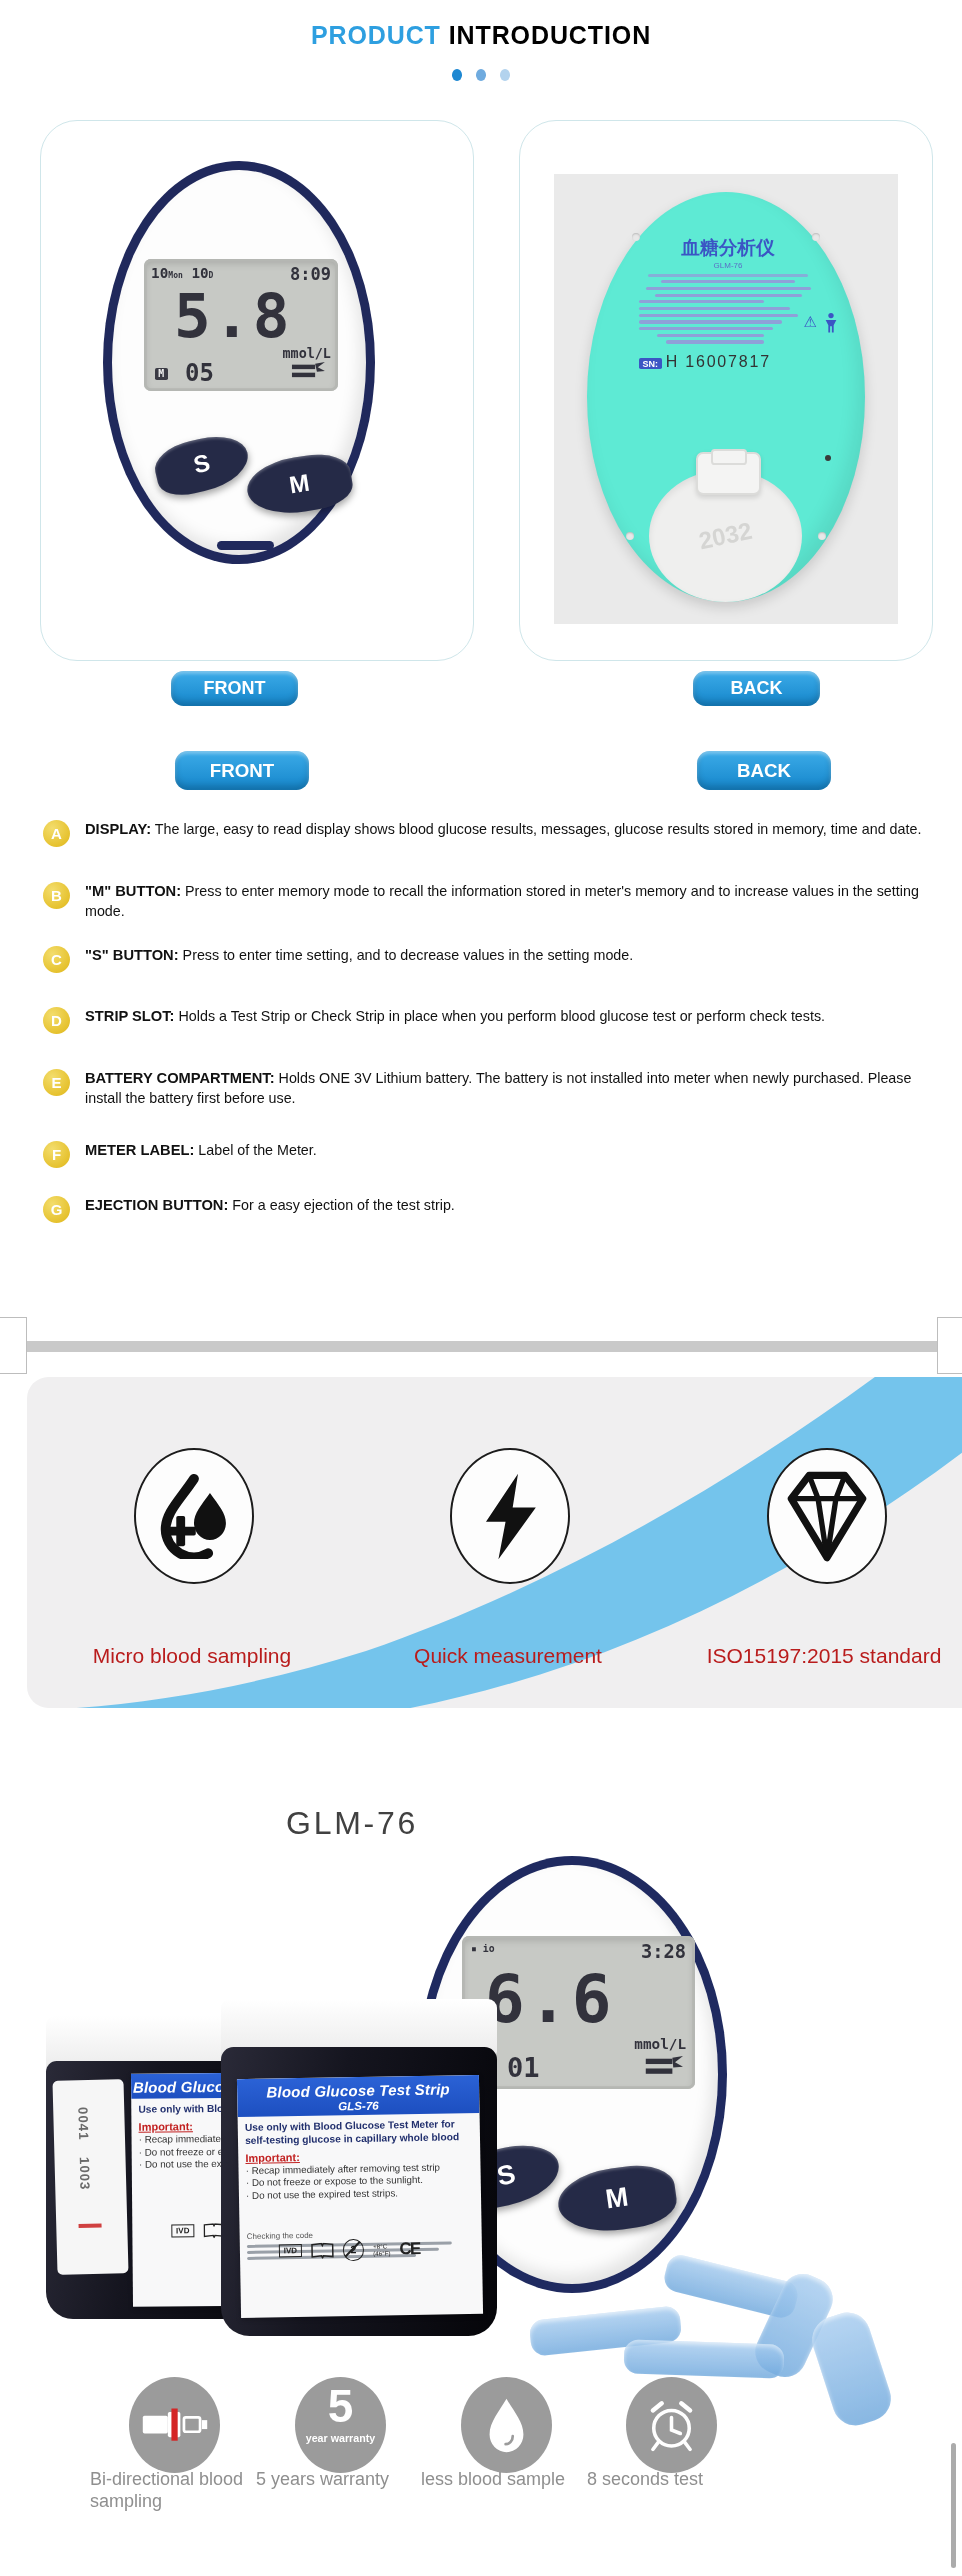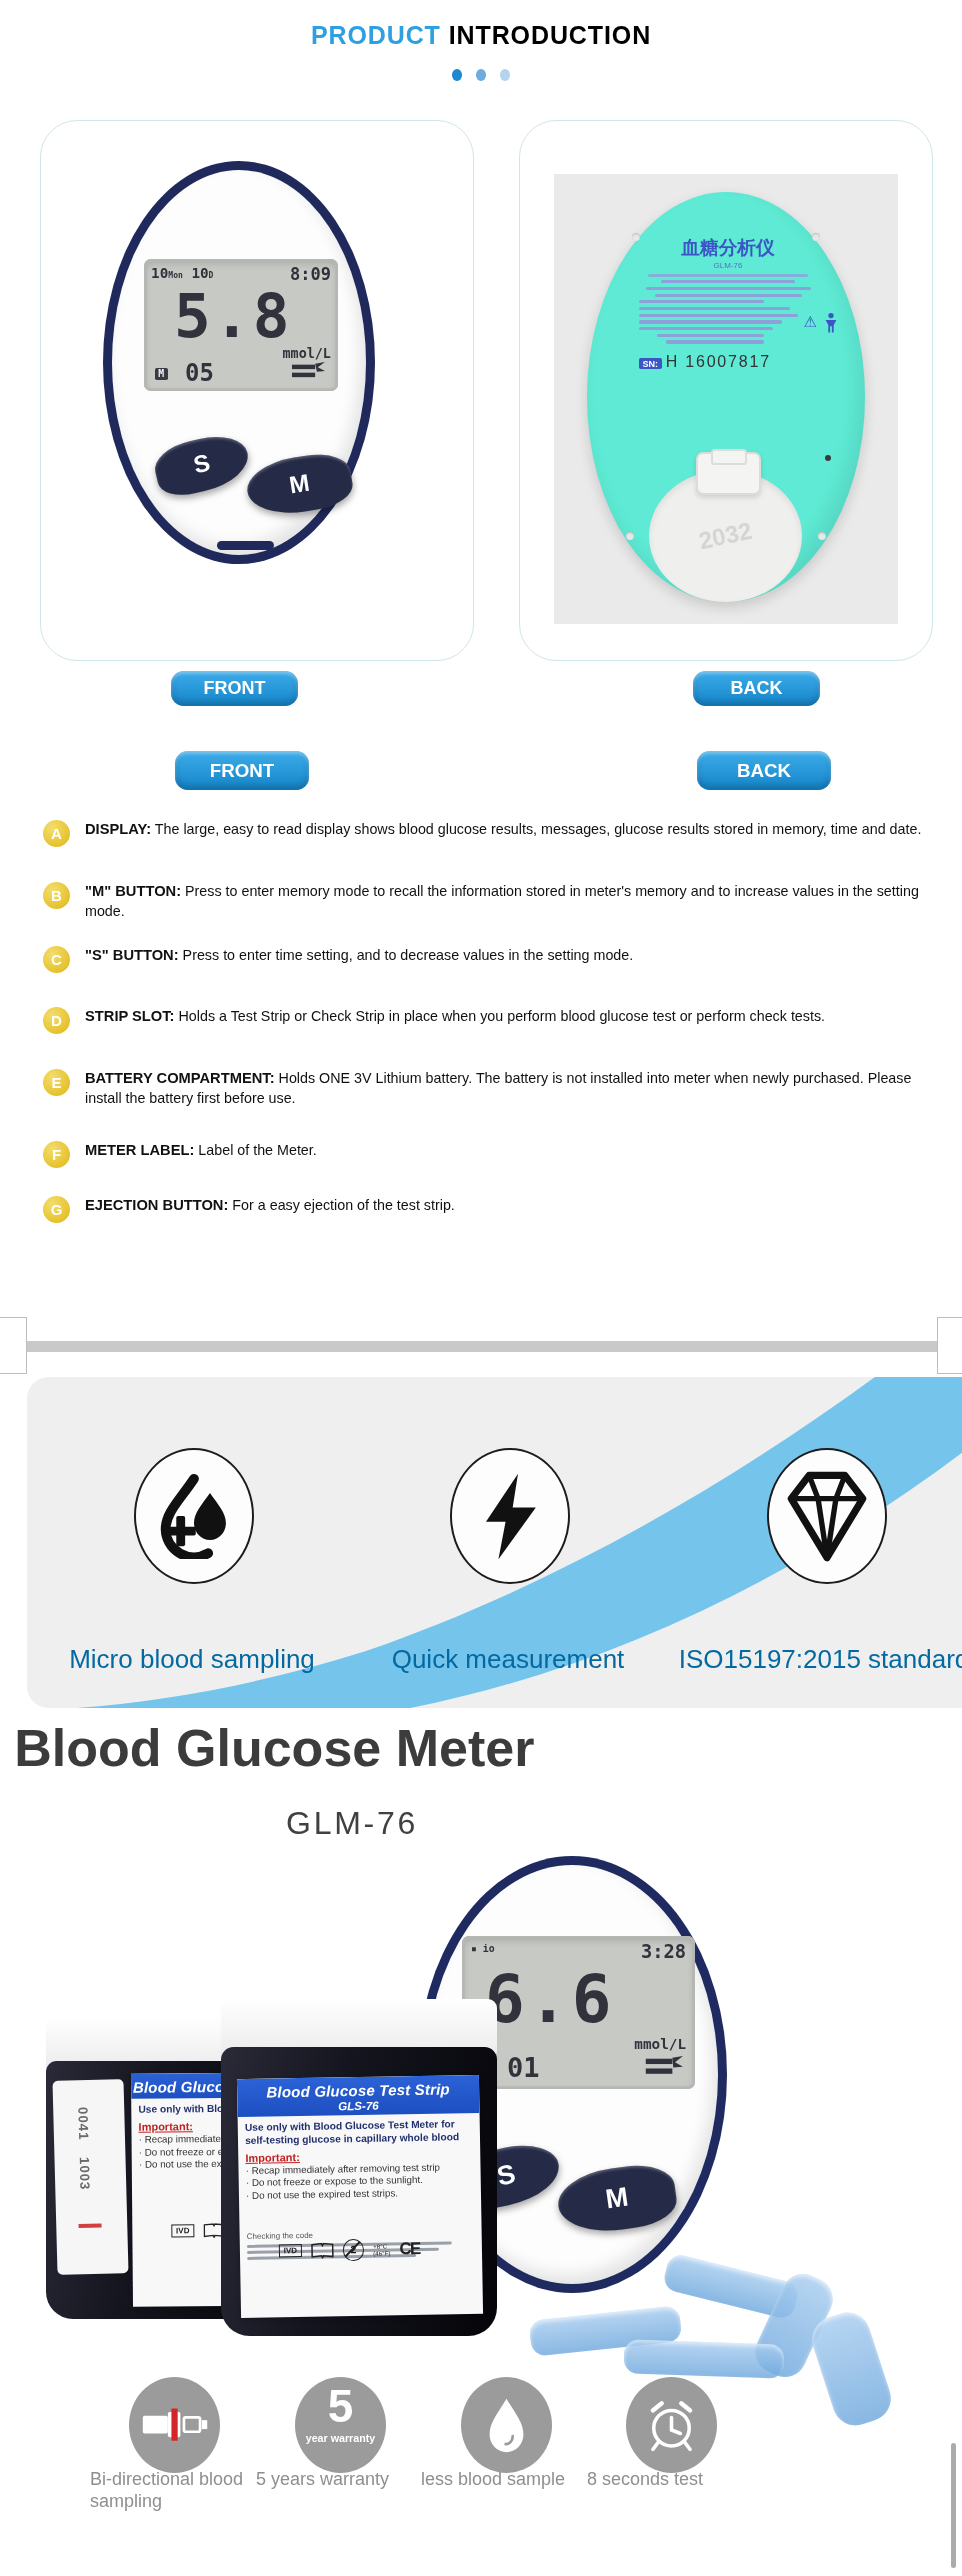--- a/index.html
+++ b/index.html
@@ -37,21 +37,21 @@
   .feat-text{position:absolute;left:85px;width:851px;font-size:14.3px;line-height:19.6px;color:#111111;margin:0;}
   .feat-text b{font-size:14.7px;}
   
   .divider-bar{left:0;width:962px;height:10.7px;background:#c9c9c9;}
   .divider-sq{width:39px;height:55px;background:#ffffff;border:1.8px solid #bdbdbd;}
   
   .gray-card{left:27px;top:1377px;width:936px;height:331px;background:#f0eff0;
              border-radius:21.4px 0 0 21.4px;overflow:hidden;}
   .hl-circle{position:absolute;width:116px;height:132px;border-radius:50%;background:#fdfdfd;
              border:2.7px solid #1c1c1c;display:flex;align-items:center;justify-content:center;}
-  .hl-label{position:absolute;width:294px;text-align:center;font-size:26px;color:#0369a1;}
+  .hl-label{position:absolute;width:294px;text-align:center;font-size:21px;color:#b91c1c;}
   
   .big-heading{left:14.3px;top:1718px;width:891px;font-size:52px;font-weight:bold;color:#3c3c3c;letter-spacing:0px;}
   .model{left:0px;top:1805px;width:704px;text-align:center;font-size:32px;color:#414141;letter-spacing:2.7px;}
   
   .vial-cap{position:absolute;background:linear-gradient(#ffffff,#ececec);border-radius:9px 9px 3.6px 3.6px;
             border-bottom:1.8px solid #d8d8d8;}
   .vial-body{position:absolute;background:linear-gradient(100deg,#2a2a38,#15151f 40%,#050509);}
   .vial-label{position:absolute;background:#f8f8f9;overflow:hidden;box-shadow:0 1.8px 5.3px rgba(0,0,0,0.25);}
   .vlabel-head{background:linear-gradient(#2b62d6,#1d4fc0);color:#ffffff;text-align:center;padding:4.5px 1.8px 3.6px 1.8px;}
   .vlabel-head .l1{font-size:15px;font-weight:bold;font-style:italic;letter-spacing:0.2px;}
@@ -216,21 +216,20 @@
       <svg width="86" height="93" viewBox="0 0 96 104">
         <path d="M28 6 L68 6 L88 32 L48 98 L8 32 Z" fill="none" stroke="#111" stroke-width="8" stroke-linejoin="round"></path>
         <path d="M8 32 L88 32 M28 6 L38 32 L48 98 M68 6 L58 32 L48 98" fill="none" stroke="#111" stroke-width="6" stroke-linejoin="round"></path>
       </svg>
     </div>
     <div class="hl-label" style="left:18px;top:267px;">Micro blood sampling</div>
     <div class="hl-label" style="left:334px;top:267px;">Quick measurement</div>
     <div class="hl-label" style="left:650px;top:267px;">ISO15197:2015 standard</div>
   </div>
 
-  <div class="abs big-heading">Blood Glucose Meter</div>
   <div class="abs model">GLM-76</div>
 
   <div class="abs" style="left:0;top:1827px;width:842px;height:588px;">
 
     <div class="lancet" style="left:530px;top:486px;width:151px;height:36px;transform:rotate(-6deg);"></div>
     <div class="lancet" style="left:664px;top:441px;width:134px;height:37px;transform:rotate(14deg);"></div>
     <div class="lancet" style="left:768px;top:446px;width:52px;height:105px;transform:rotate(25deg);border-radius:21.4px;"></div>
     <div class="lancet" style="left:624px;top:515px;width:160px;height:34px;transform:rotate(2deg);"></div>
     <div class="lancet" style="left:822px;top:486px;width:59px;height:112px;transform:rotate(-18deg);border-radius:23px;"></div>
 

